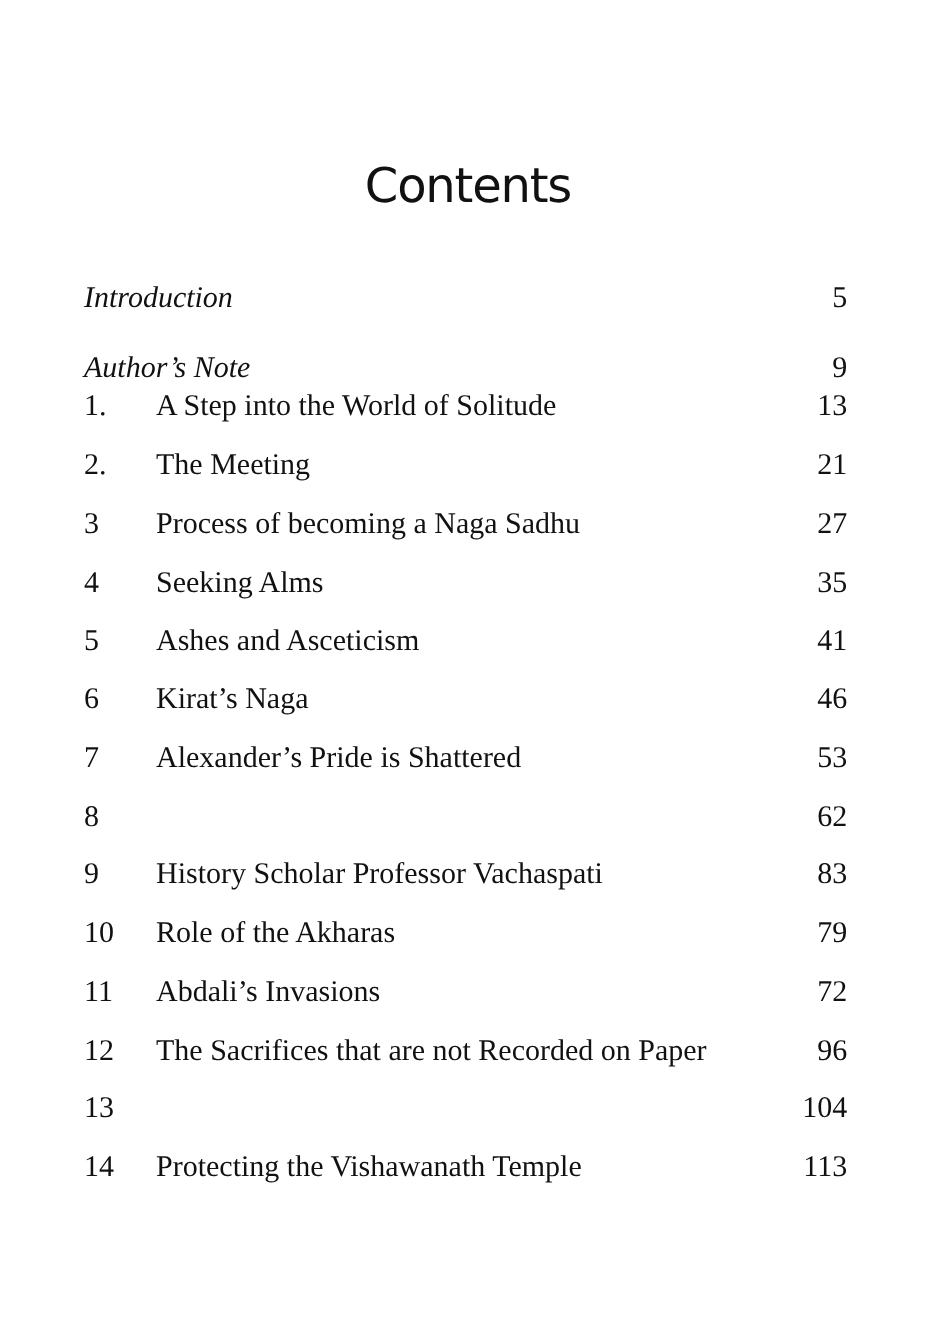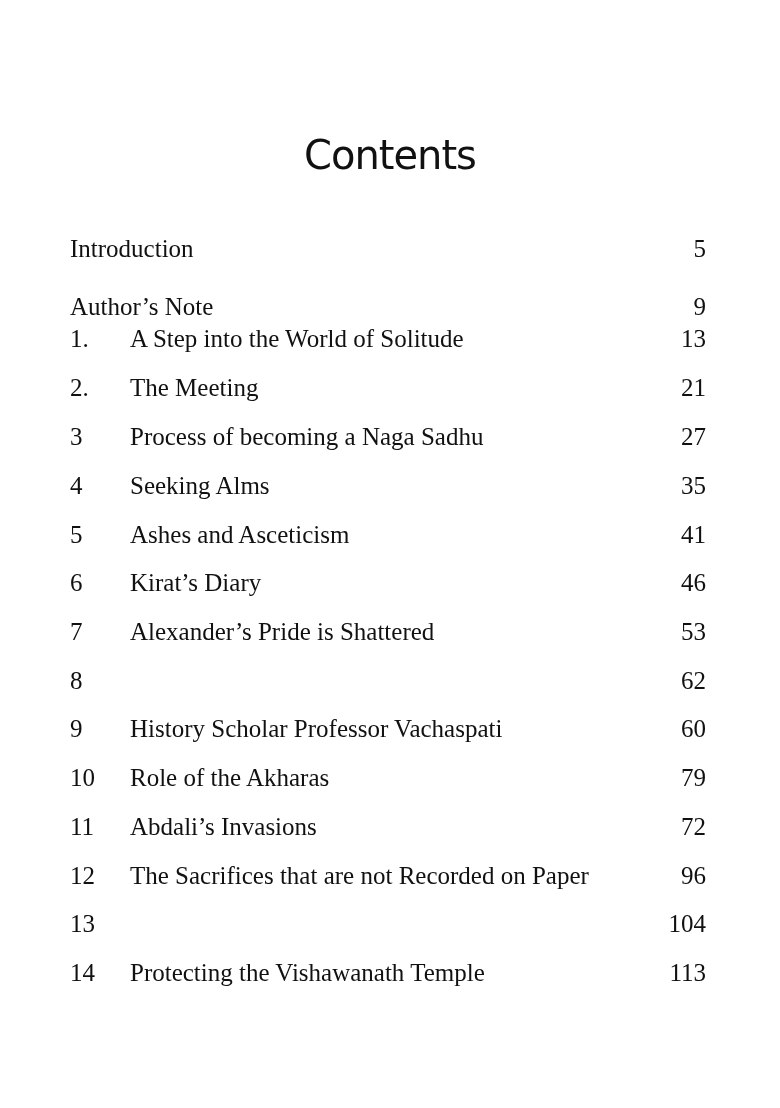--- a/index.html
+++ b/index.html
@@ -11,21 +11,21 @@
       font-size: 40px; letter-spacing: -1px; color: #111;
     }
     .toc { position: absolute; left: 0; top: 0; width: 780px; }
     .row {
       position: absolute; left: 70px; width: 636px; height: 34px;
       font-family: "Liberation Serif", serif; font-size: 25px; line-height: 34px;
     }
     .row .num { position: absolute; left: 0; top: 0; }
     .row .label { position: absolute; left: 60px; top: 0; white-space: nowrap; }
     .row .page { position: absolute; right: 0; top: 0; }
-    .row.front .label { left: 0; }
+    .row.front .label { left: 0; font-style: italic; }
   </style>
 </head>
 <body>
 
 <div class="title">Contents</div>
 
 <div class="toc">
   <div class="row front" style="top:232px">
     <span class="label">Introduction</span>
     <span class="page">5</span>
@@ -55,36 +55,36 @@
     <span class="label">Seeking Alms</span>
     <span class="page">35</span>
   </div>
   <div class="row" style="top:518px">
     <span class="num">5</span>
     <span class="label">Ashes and Asceticism</span>
     <span class="page">41</span>
   </div>
   <div class="row" style="top:566px">
     <span class="num">6</span>
-    <span class="label">Kirat’s Diary</span>
+    <span class="label">Kirat’s Naga</span>
     <span class="page">46</span>
   </div>
   <div class="row" style="top:615px">
     <span class="num">7</span>
     <span class="label">Alexander’s Pride is Shattered</span>
     <span class="page">53</span>
   </div>
   <div class="row" style="top:664px">
     <span class="num">8</span>
     <span class="page">62</span>
   </div>
   <div class="row" style="top:712px">
     <span class="num">9</span>
     <span class="label">History Scholar Professor Vachaspati</span>
-    <span class="page">60</span>
+    <span class="page">83</span>
   </div>
   <div class="row" style="top:761px">
     <span class="num">10</span>
     <span class="label">Role of the Akharas</span>
     <span class="page">79</span>
   </div>
   <div class="row" style="top:810px">
     <span class="num">11</span>
     <span class="label">Abdali’s Invasions</span>
     <span class="page">72</span>

